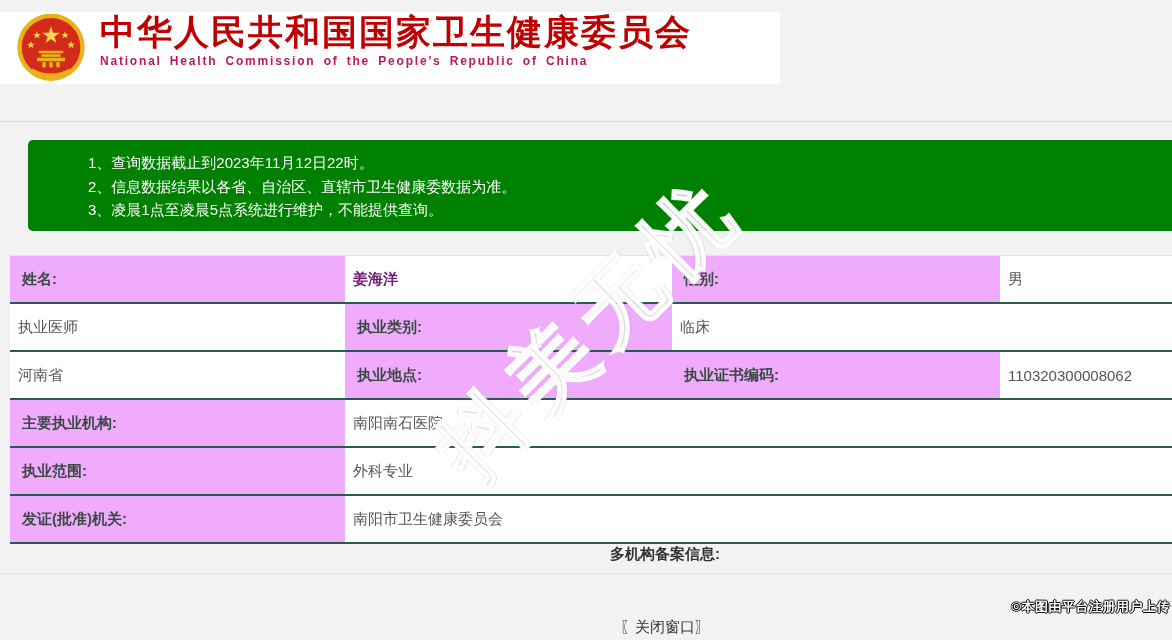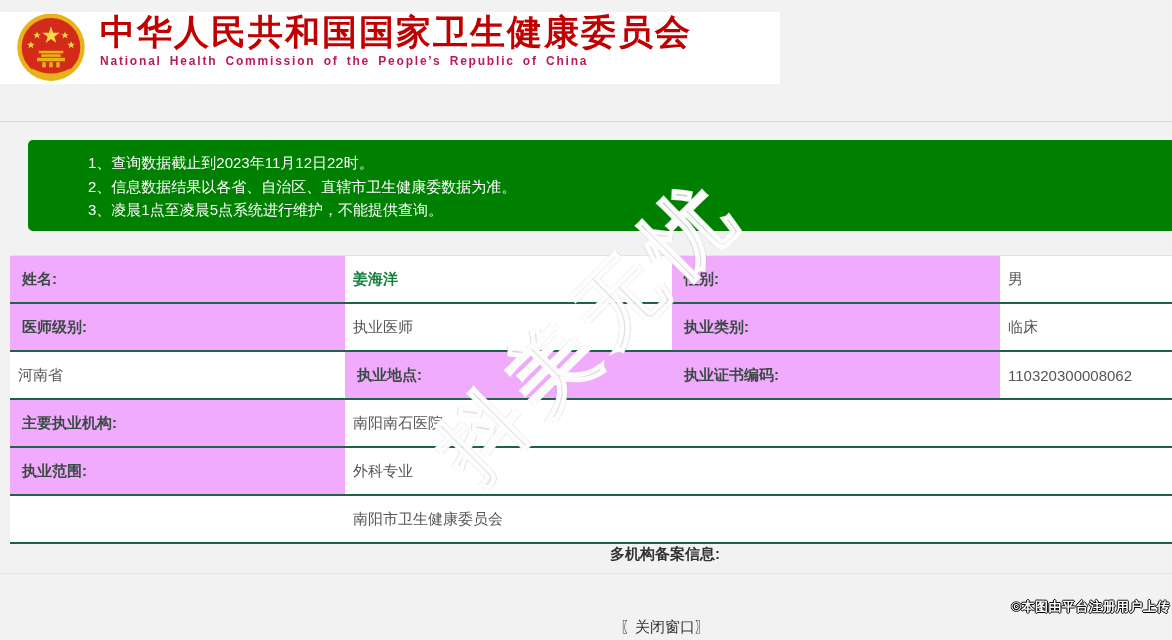--- a/index.html
+++ b/index.html
@@ -72,21 +72,21 @@
     display:flex;align-items:center;
     font-size:15px;
     overflow:hidden;white-space:nowrap;
   }
   .cell.label{
     background:#f0abfc;
     font-weight:700;color:#3c4a46;
     padding-left:12px;
   }
   .cell.value{color:#555;padding-left:8px;}
-  .cell.value.strong{font-weight:700;color:#15803d;}
+  .cell.value.strong{font-weight:700;color:#701a75;}
   .cell.value.wide{grid-column:2 / 5;}
   
   .section-title{
     position:absolute;left:0;top:545px;width:1330px;
     text-align:center;
     font-size:15px;font-weight:700;color:#333;
   }
   .close-link{
     position:absolute;left:0;top:618px;width:1330px;
     text-align:center;
@@ -154,40 +154,40 @@
     </div>
 
     <div class="record-table">
       <div class="row">
         <div class="cell label">姓名:</div>
         <div class="cell value strong">姜海洋</div>
         <div class="cell label">性别:</div>
         <div class="cell value">男</div>
       </div>
       <div class="row">
-        <div class="cell label">医师级别:</div>
         <div class="cell value">执业医师</div>
         <div class="cell label">执业类别:</div>
         <div class="cell value">临床</div>
       </div>
       <div class="row">
         <div class="cell value">河南省</div>
         <div class="cell label">执业地点:</div>
         <div class="cell label">执业证书编码:</div>
         <div class="cell value">110320300008062</div>
       </div>
       <div class="row">
         <div class="cell label">主要执业机构:</div>
         <div class="cell value wide">南阳南石医院</div>
       </div>
       <div class="row">
         <div class="cell label">执业范围:</div>
         <div class="cell value wide">外科专业</div>
       </div>
       <div class="row">
+        <div class="cell label">发证(批准)机关:</div>
         <div class="cell value wide">南阳市卫生健康委员会</div>
       </div>
     </div>
 
     <div class="section-title">多机构备案信息:</div>
     <div class="divider mid-divider"></div>
     <a class="close-link">〖关闭窗口〗</a>
 
   </div>
 

